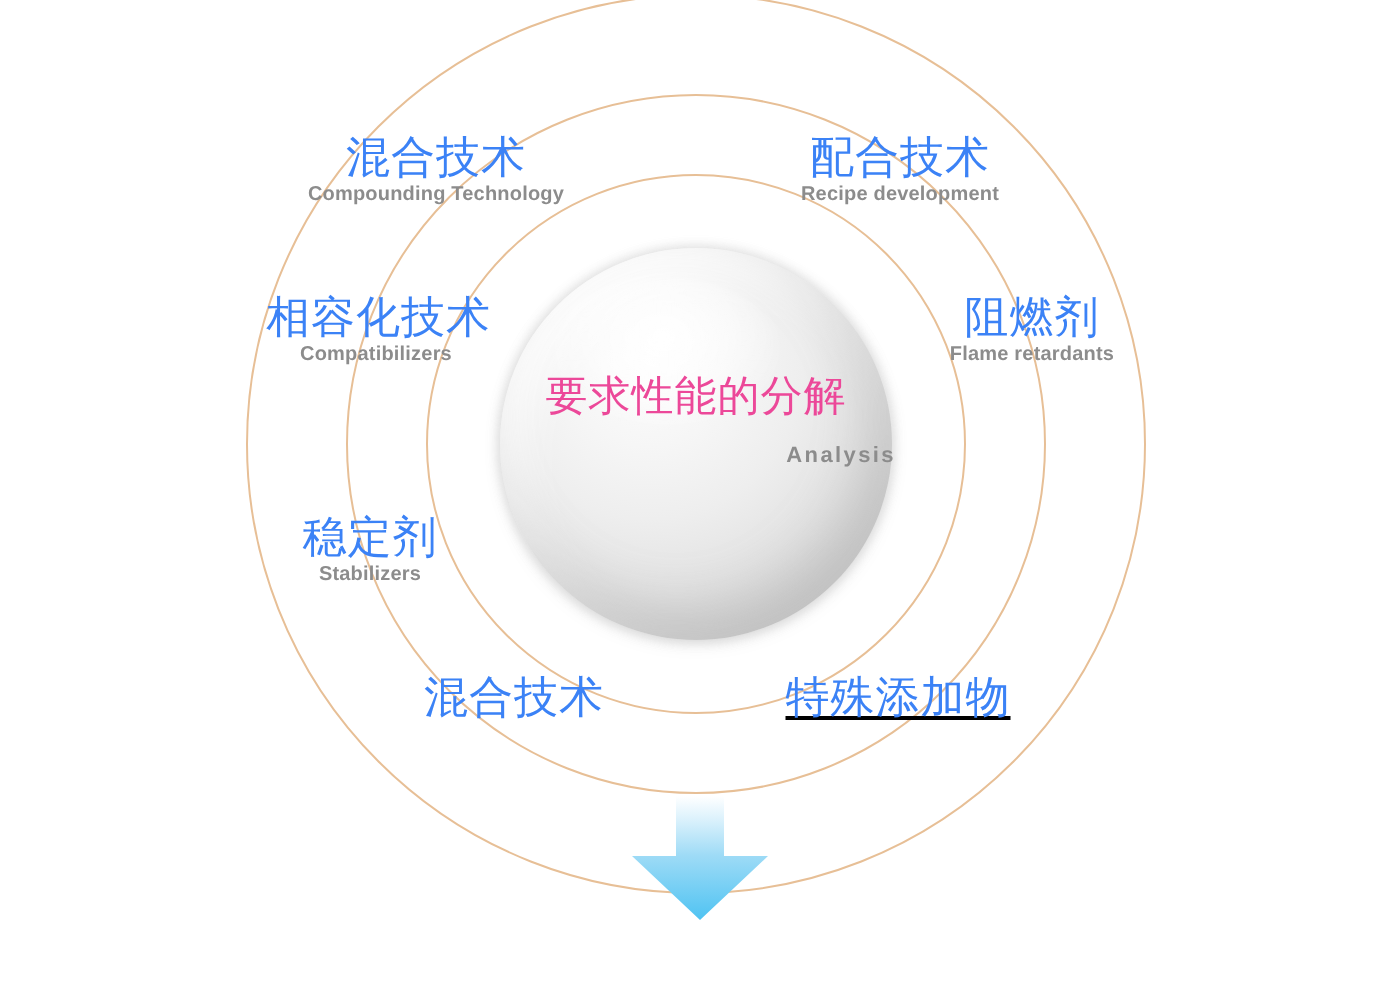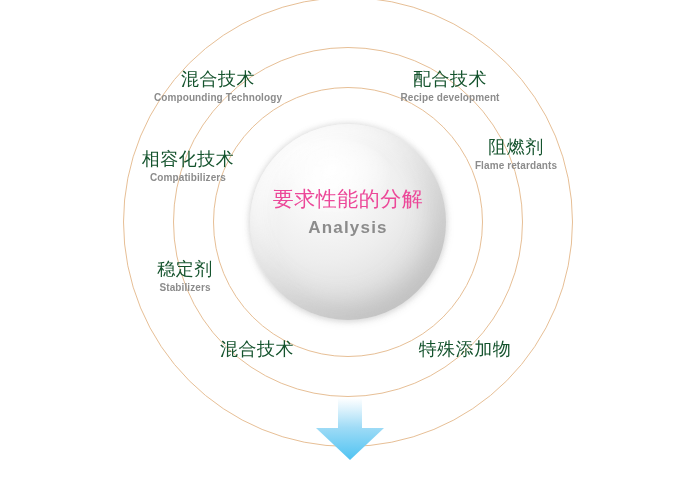--- a/index.html
+++ b/index.html
@@ -115,59 +115,60 @@
   #center-title {
     font-size: 21px;
     line-height: 28px;
     color: #ec4899;
     font-weight: 400;
     letter-spacing: 0.5px;
     white-space: nowrap;
   }
   #center-sub {
     margin-top: 6px;
-    font-size: 17px;
+    font-size: 11px;
     line-height: 18px;
     color: #8c8c8c;
     font-weight: bold;
     letter-spacing: 1.2px;
+    text-align: right;
   }
 
   
   .node {
     position: absolute;
     text-align: center;
     white-space: nowrap;
   }
   .node .cn {
     display: block;
-    font-size: 18px;
+    font-size: 22px;
     line-height: 22px;
-    color: #14532d;
+    color: #3b82f6;
     font-weight: 400;
     letter-spacing: 0.5px;
   }
   .node .en {
     display: block;
     font-size: 10px;
     line-height: 14px;
     color: #8c8c8c;
     font-weight: bold;
     letter-spacing: 0.1px;
     margin-top: 1px;
   }
 
   #node-0 { left: 143px; top: 68px;  width: 150px; }
   #node-1 { left: 385px; top: 68px;  width: 130px; }
   #node-2 { left: 133px; top: 148px; width: 110px; }
-  #node-3 { left: 466px; top: 136px; width: 100px; text-align: center; }
+  #node-3 { left: 466px; top: 148px; width: 100px; text-align: center; }
   #node-4 { left: 140px; top: 258px; width: 90px;  }
   #node-5 { left: 452px; top: 258px; width: 100px; }
   #node-6 { left: 197px; top: 338px; width: 120px; }
-  #node-7 { left: 400px; top: 338px; width: 130px; }
+  #node-7 { left: 384px; top: 338px; width: 130px; text-decoration: underline; }
 
   
   #arrow {
     position: absolute;
     left: 310px;
     top: 398px;
     width: 80px;
     height: 62px;
   }
 

